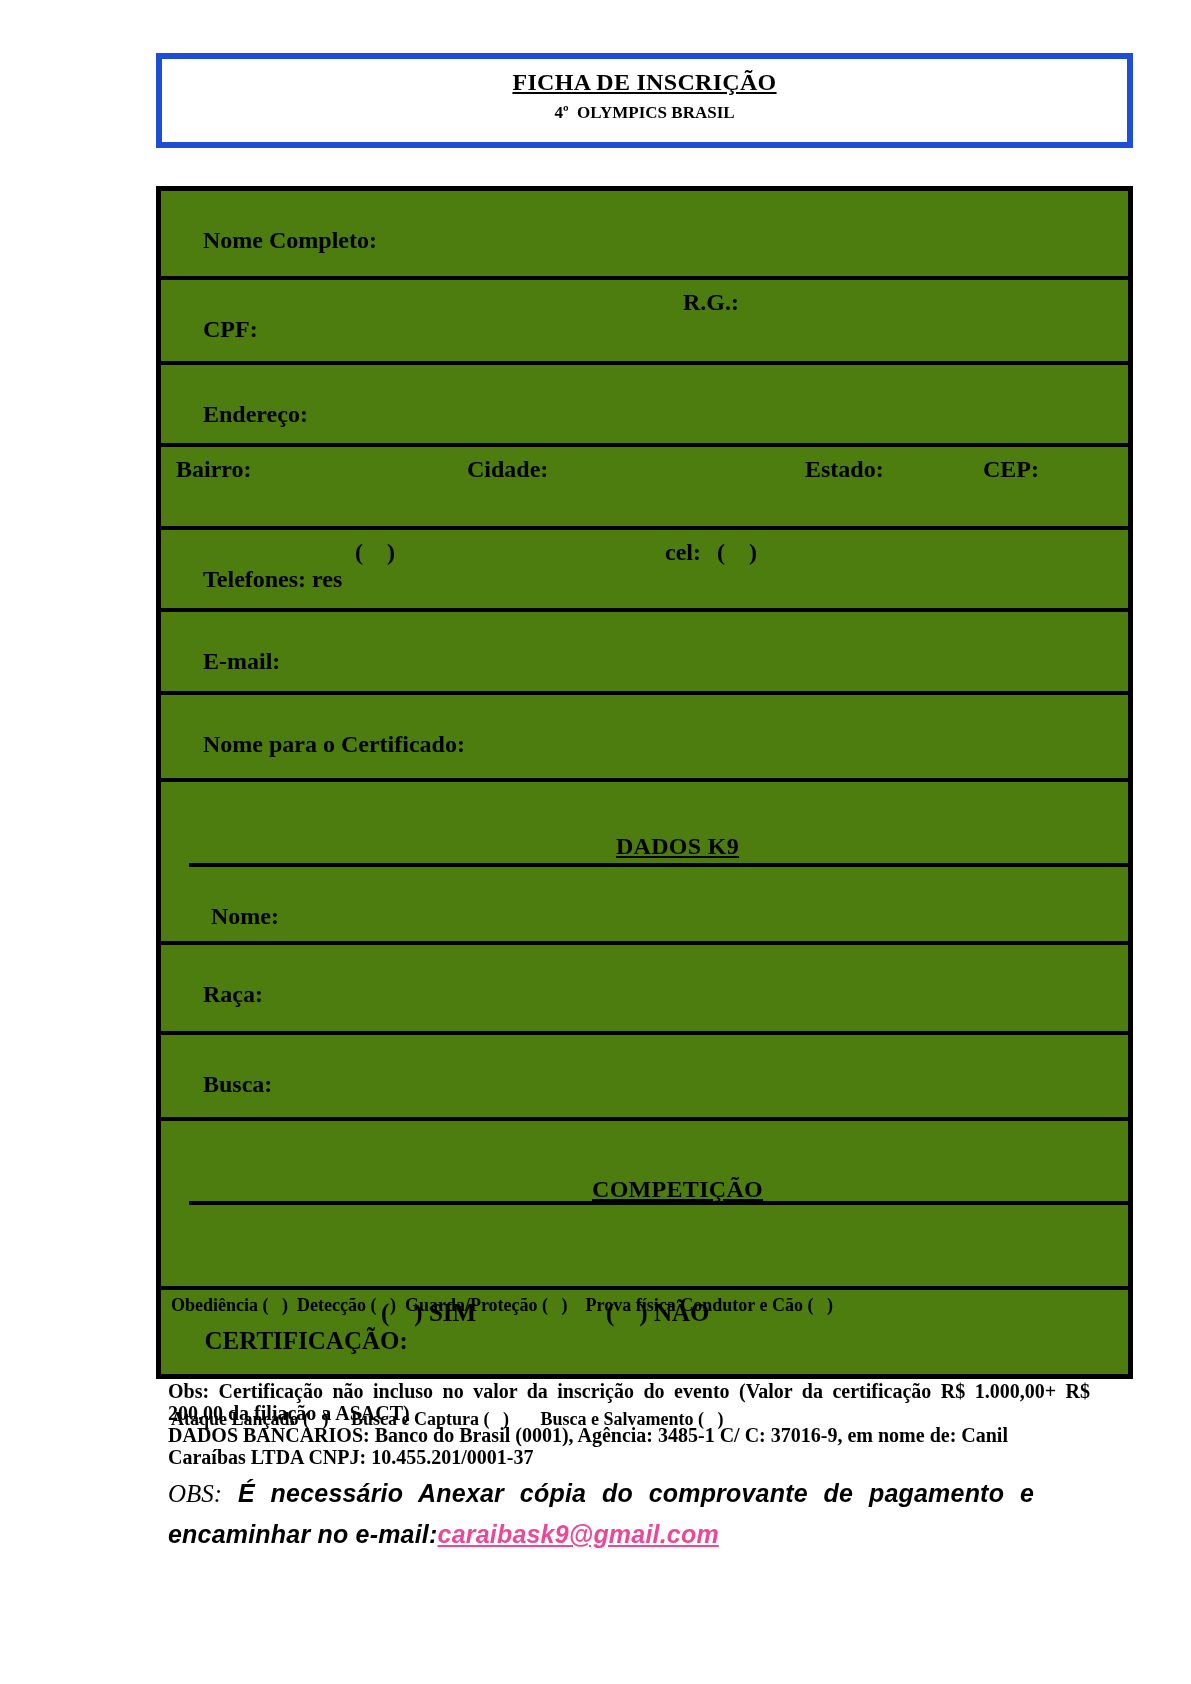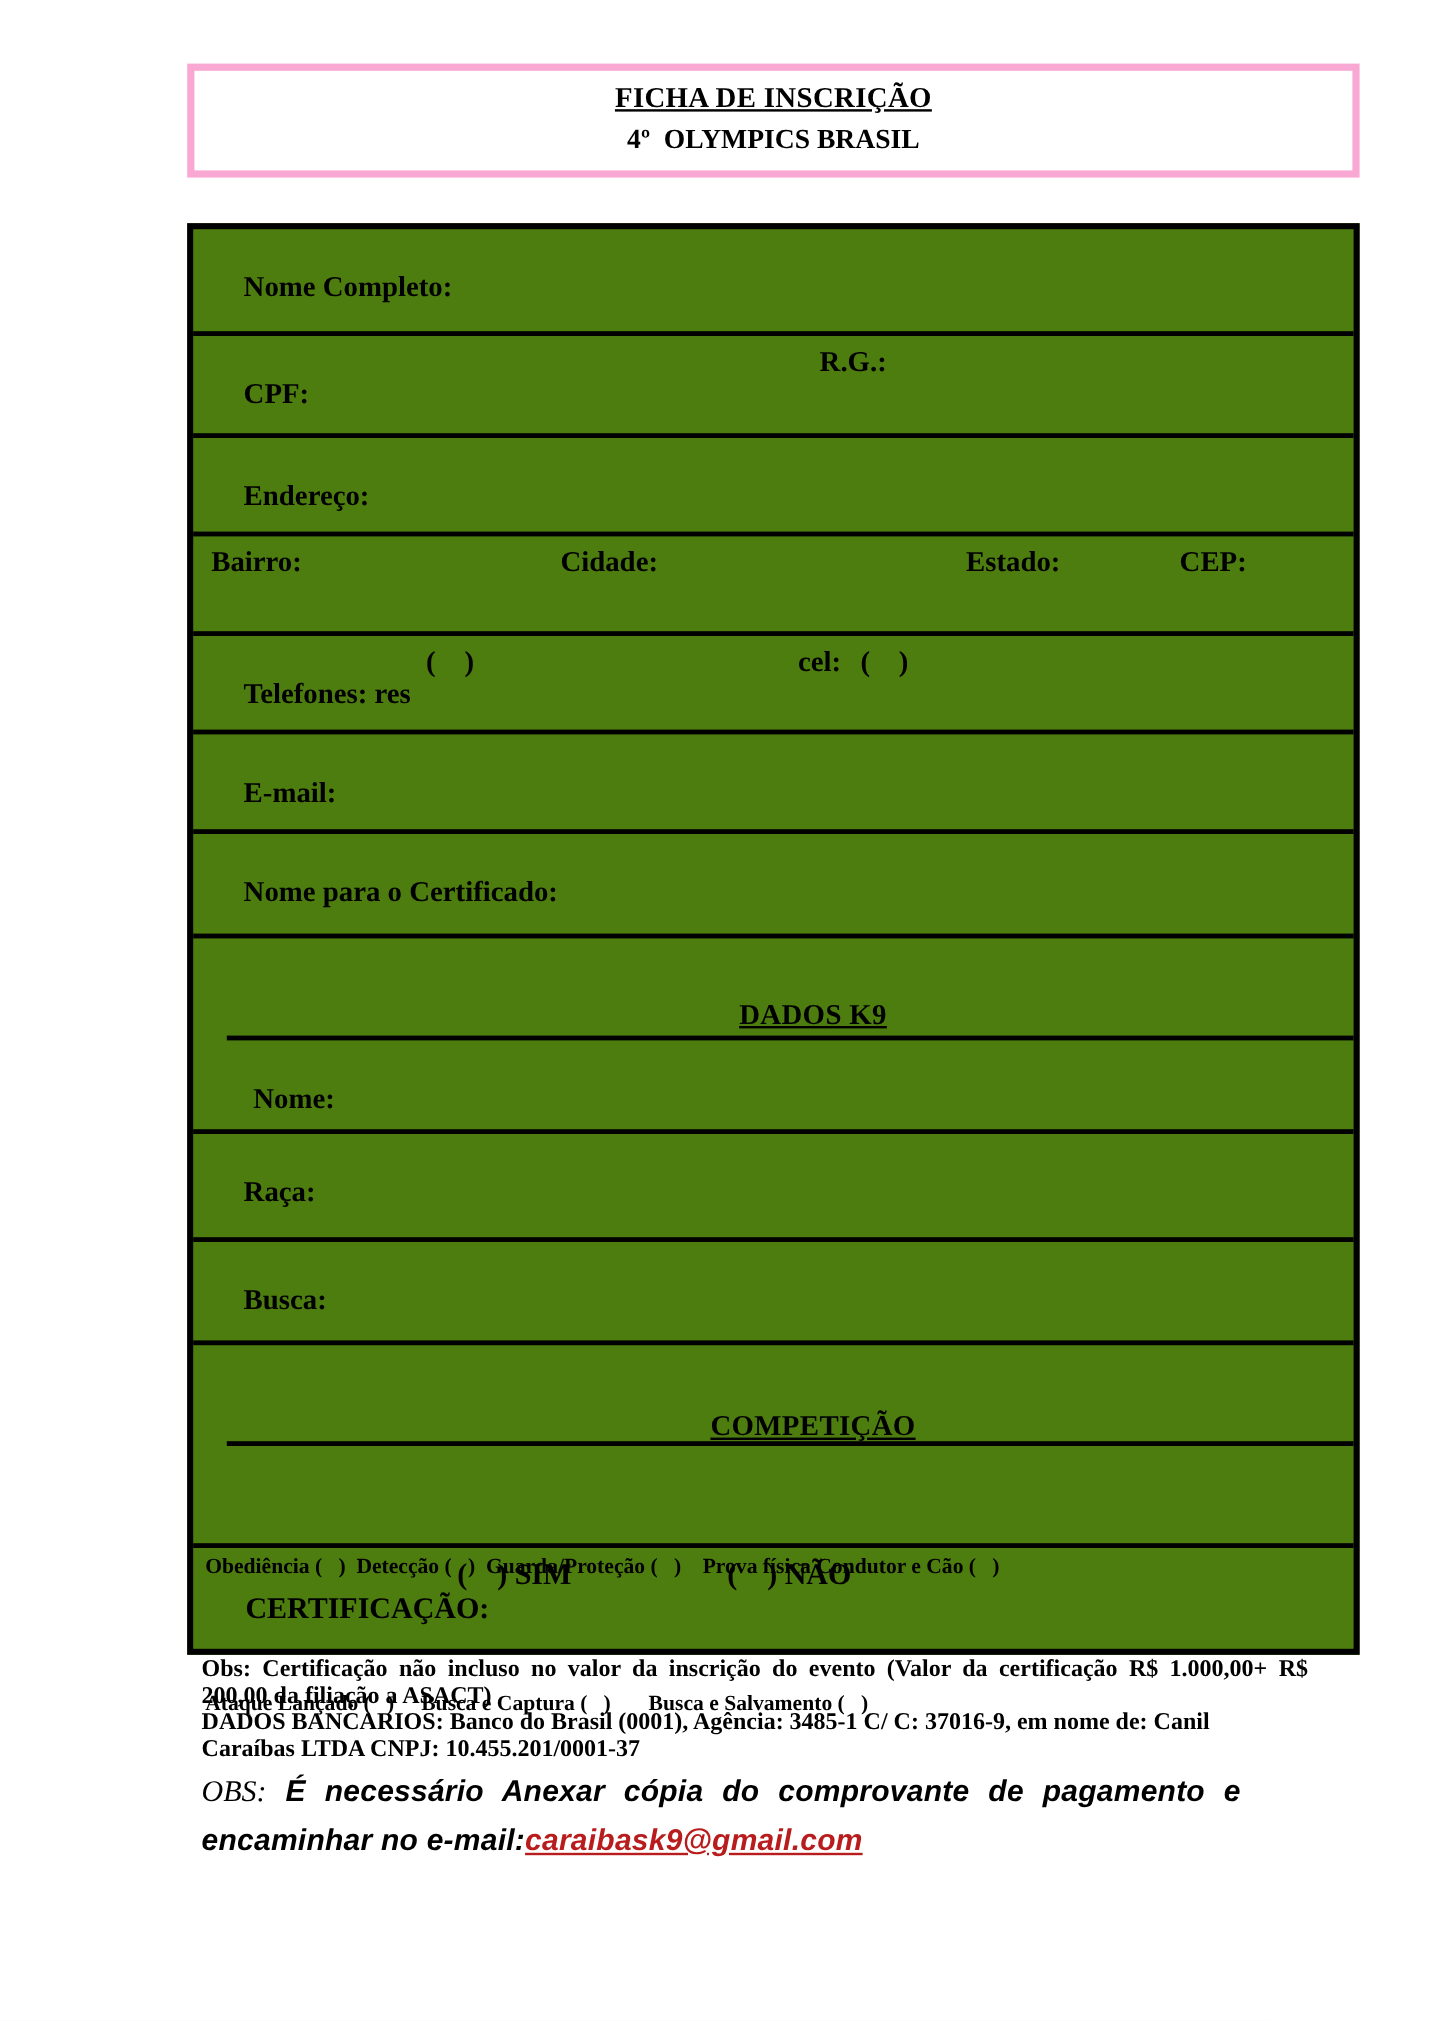--- a/index.html
+++ b/index.html
@@ -4,27 +4,27 @@
 <style>
   html,body { margin:0; padding:0; background:#ffffff; }
   .page {
     position:relative; width:1191px; height:1684px; background:#ffffff;
     font-family:"Liberation Serif", serif; font-weight:bold; color:#000;
     overflow:hidden;
   }
   
   .title-box {
     position:absolute; left:156px; top:53px; width:977px; height:95px;
-    border:6px solid #f9a8d4; box-sizing:border-box; text-align:center;
+    border:6px solid #1d4ed8; box-sizing:border-box; text-align:center;
   }
   .title-line1 {
     margin-top:10px; font-size:24px; text-decoration:underline;
     letter-spacing:0.3px; white-space:pre-wrap;
   }
-  .title-line2 { margin-top:7px; font-size:23px; white-space:pre-wrap; }
+  .title-line2 { margin-top:7px; font-size:17px; white-space:pre-wrap; }
 
   
   .form-table {
     position:absolute; left:156px; top:186px; width:977px;
     border:5px solid #000; box-sizing:border-box; background:#4d7c0f;
   }
   .row {
     position:relative; box-sizing:border-box;
     border-bottom:4px solid #000;
     font-size:24px; padding:9px 4px 0 6px; white-space:pre-wrap;
@@ -136,18 +136,18 @@
     <div class="jl">Obs: Certificação não incluso no valor da inscrição do evento (Valor da certificação R$ 1.000,00+ R$</div>
     <div>200,00 da filiação a ASACT)</div>
     <div>DADOS BANCARIOS: Banco do Brasil (0001), Agência: 3485-1 C/ C: 37016-9, em nome de: Canil</div>
     <div>Caraíbas LTDA CNPJ: 10.455.201/0001-37</div>
 
     <div class="obs2">
       <div class="obs2-l1">
         <span class="obs2-prefix">OBS:</span><span class="sans-it"> É necessário Anexar cópia do comprovante de pagamento e</span>
       </div>
       <div>
-        <span class="sans-it">encaminhar no e-mail:</span><span class="sans-it email-link" id="emailLink" style="color: #b91c1c;">caraibask9@gmail.com</span>
+        <span class="sans-it">encaminhar no e-mail:</span><span class="sans-it email-link" id="emailLink" style="color: #ec4899;">caraibask9@gmail.com</span>
       </div>
     </div>
   </div>
 
 </div>
 
 </body></html>

